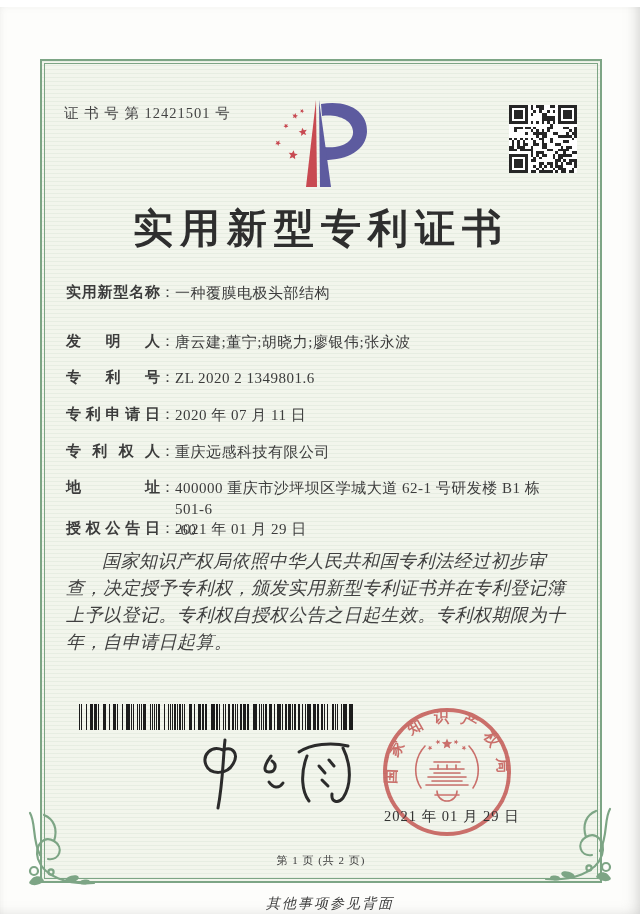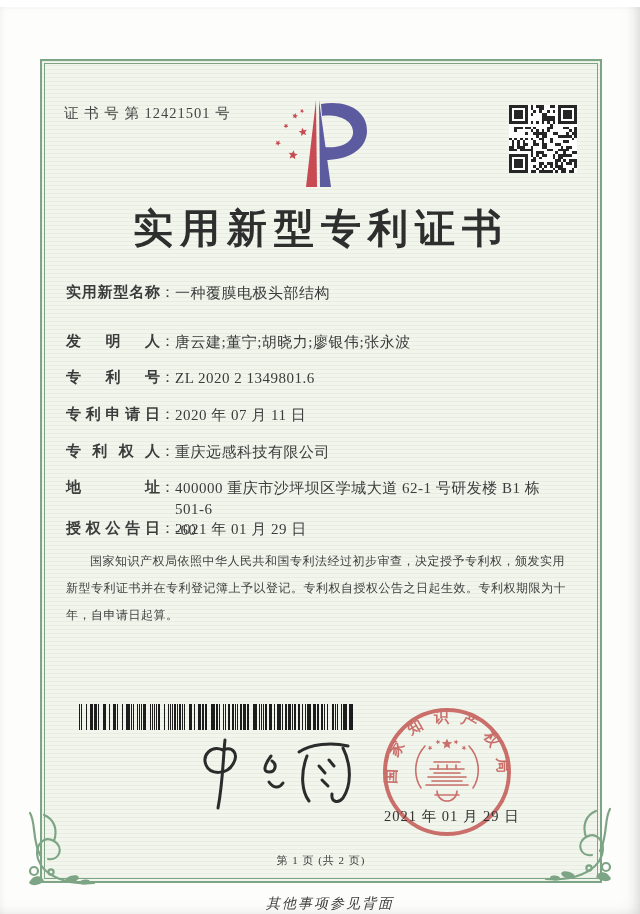--- a/index.html
+++ b/index.html
@@ -33,21 +33,21 @@
     position:absolute;left:40px;top:194px;width:562px;margin:0;text-align:center;
     font-size:40px;font-weight:600;letter-spacing:7px;color:#2e2e2e;
   }
   .fields{position:absolute;left:66px;top:0;width:512px;font-size:15px;}
   .frow{position:absolute;left:0;width:512px;}
   .flabel{display:inline-block;width:94px;text-align:justify;text-align-last:justify;vertical-align:top;font-weight:bold;}
   .fcolon{display:inline-block;width:15px;vertical-align:top;}
   .fvalue{display:inline-block;width:398px;vertical-align:top;letter-spacing:.5px;white-space:pre-line;line-height:21px;}
   .grant2{position:absolute;left:250px;top:0;white-space:nowrap;}
   .grant2 .flabel{width:102px;}
-  .paras{position:absolute;left:66px;top:541px;width:510px;font-size:12px;line-height:27px;color:#404040;}
+  .paras{position:absolute;left:66px;top:541px;width:510px;font-size:18px;line-height:27px;color:#404040;font-style:italic;}
   .paras p{margin:0;text-indent:2em;letter-spacing:.5px;}
   .barcode{position:absolute;left:79px;top:697px;width:277px;height:26px;}
   .director{position:absolute;left:88px;top:747px;font-size:16px;letter-spacing:3px;line-height:28px;}
   .signature{position:absolute;left:185px;top:726px;width:180px;height:82px;}
   .seal{position:absolute;left:377px;top:695px;width:140px;height:140px;opacity:.85;mix-blend-mode:multiply;}
   .seal-date{position:absolute;left:384px;top:800px;width:160px;font-size:14.5px;letter-spacing:1px;color:#333;}
   .page-info{position:absolute;left:40px;top:846px;width:562px;text-align:center;font-size:11px;color:#3e3e3e;letter-spacing:1px;}
   .back-note{position:absolute;left:0;top:888px;width:640px;text-align:center;font-size:14px;letter-spacing:2px;color:#3e3e3e;font-style:italic;padding-left:10px;}
   .ornament{position:absolute;width:76px;height:92px;}
   .orn-left{left:24px;top:788px;}

